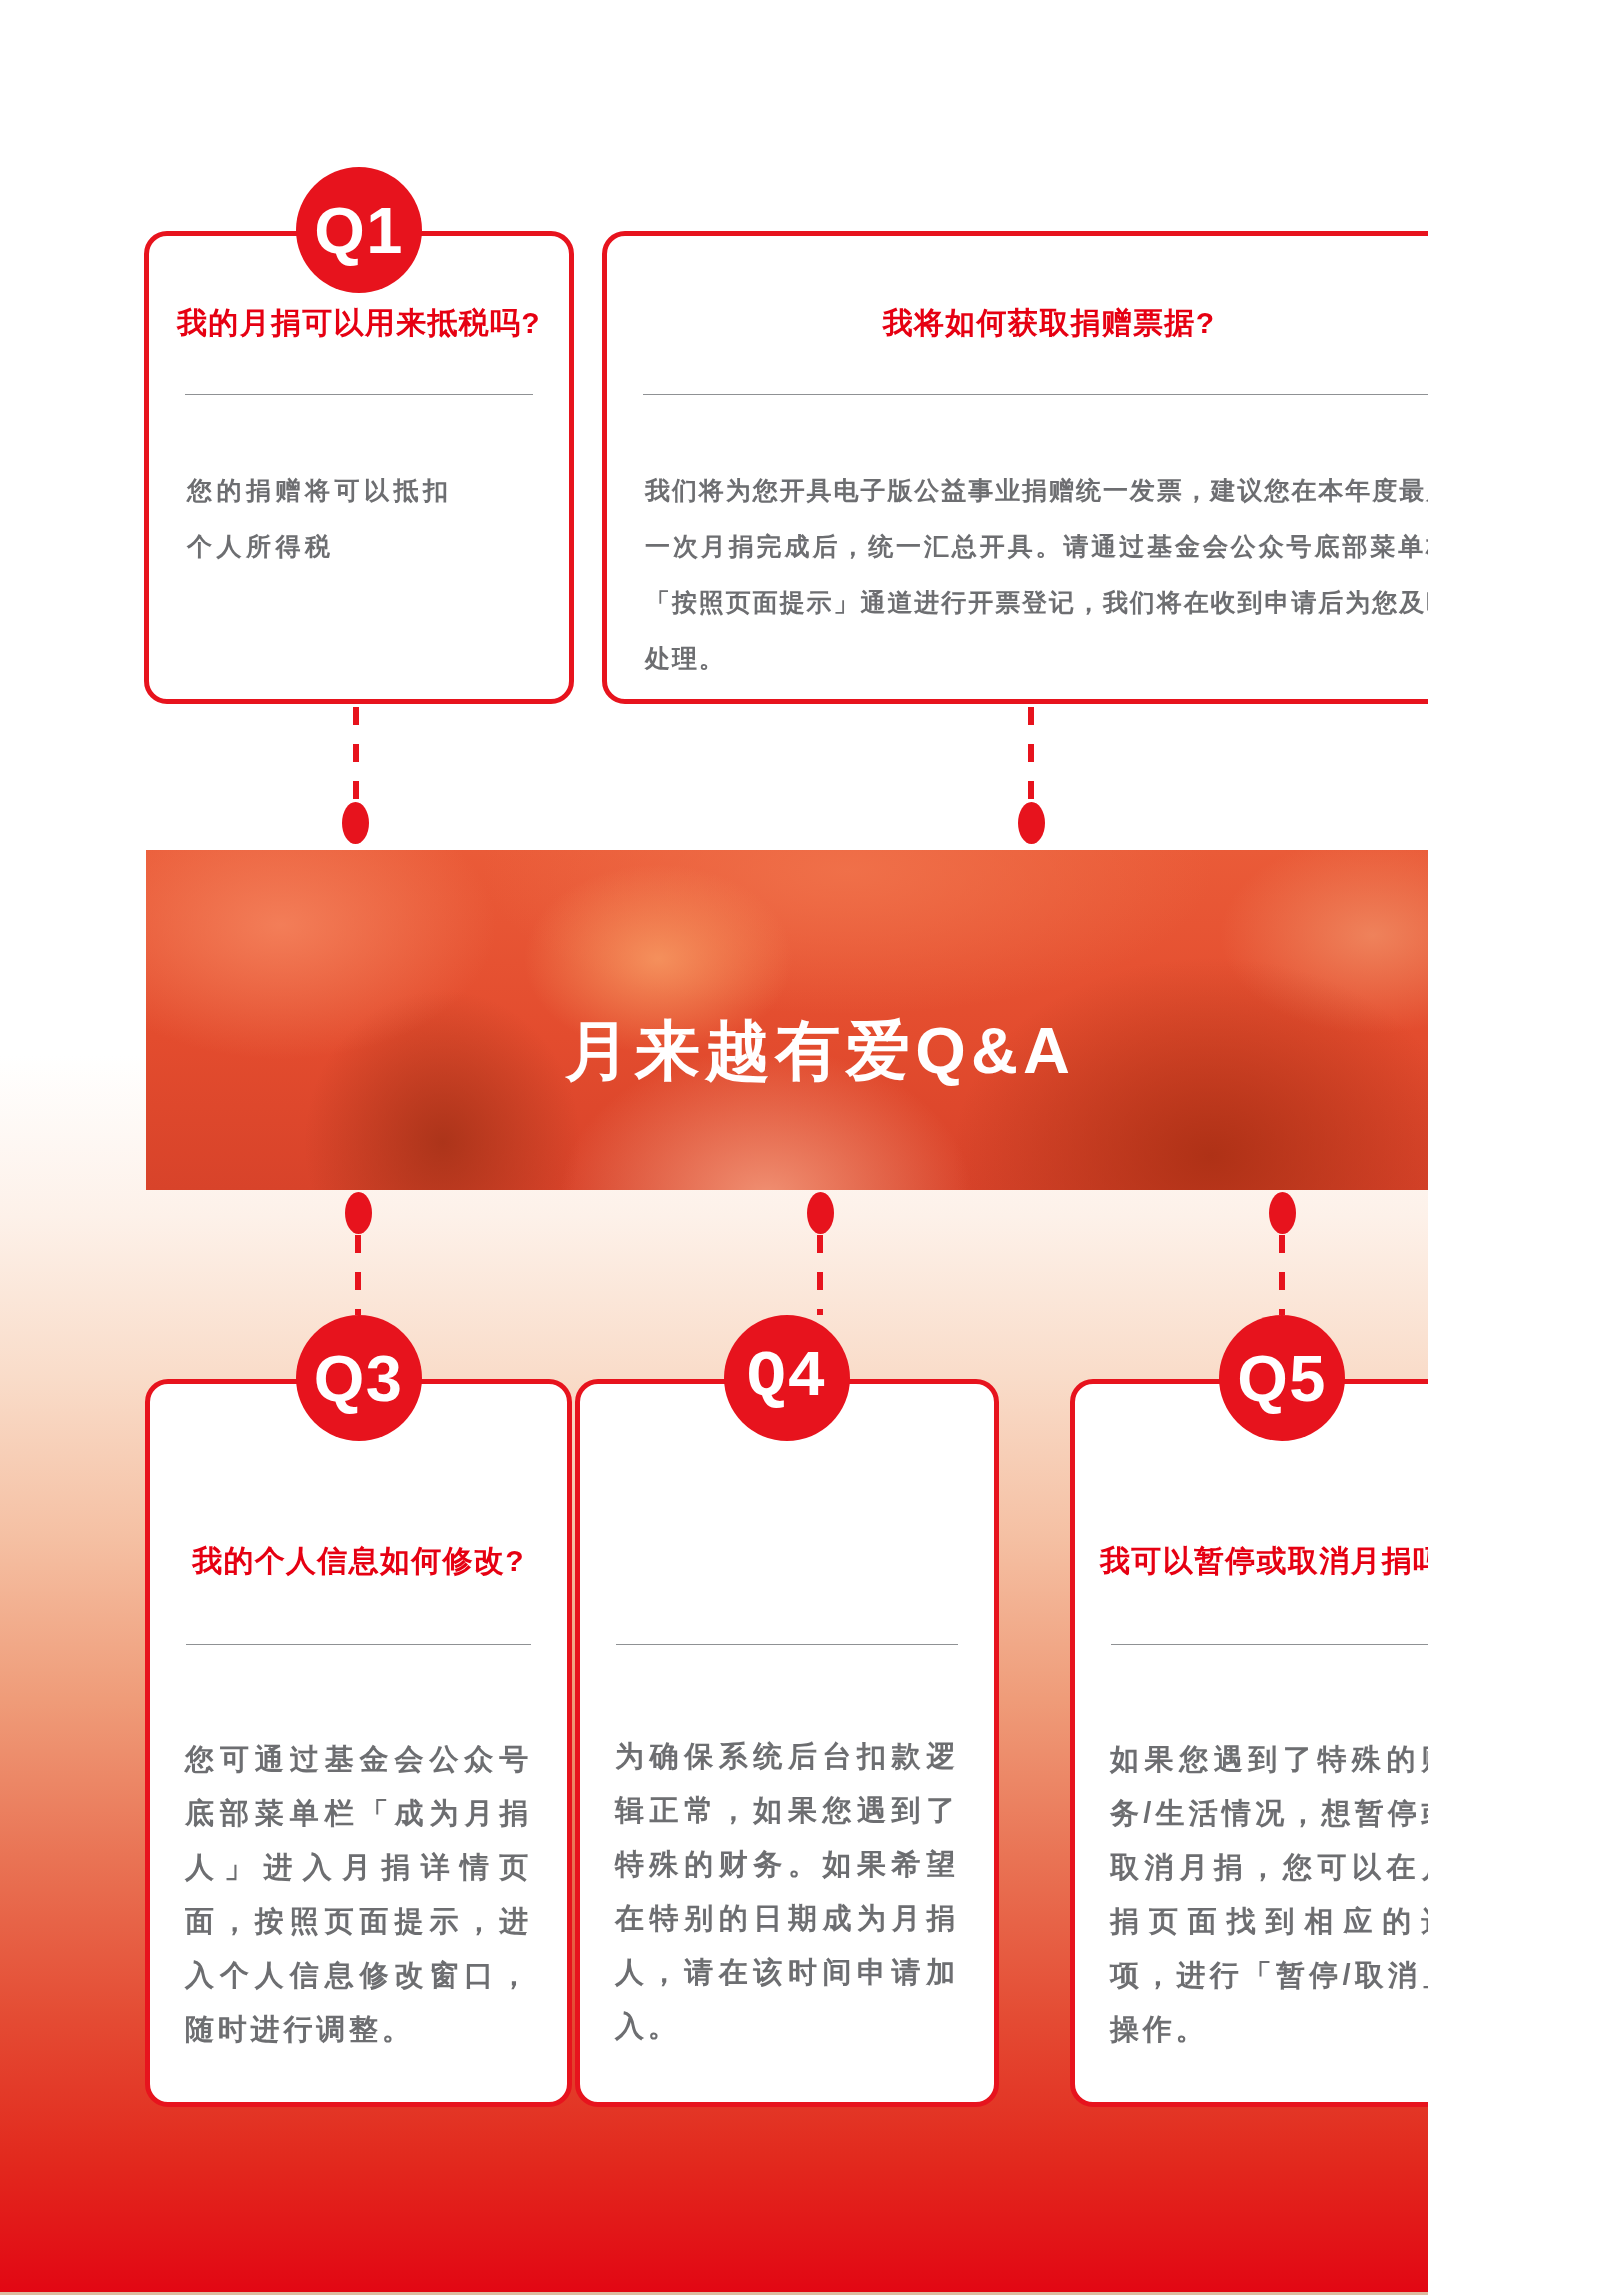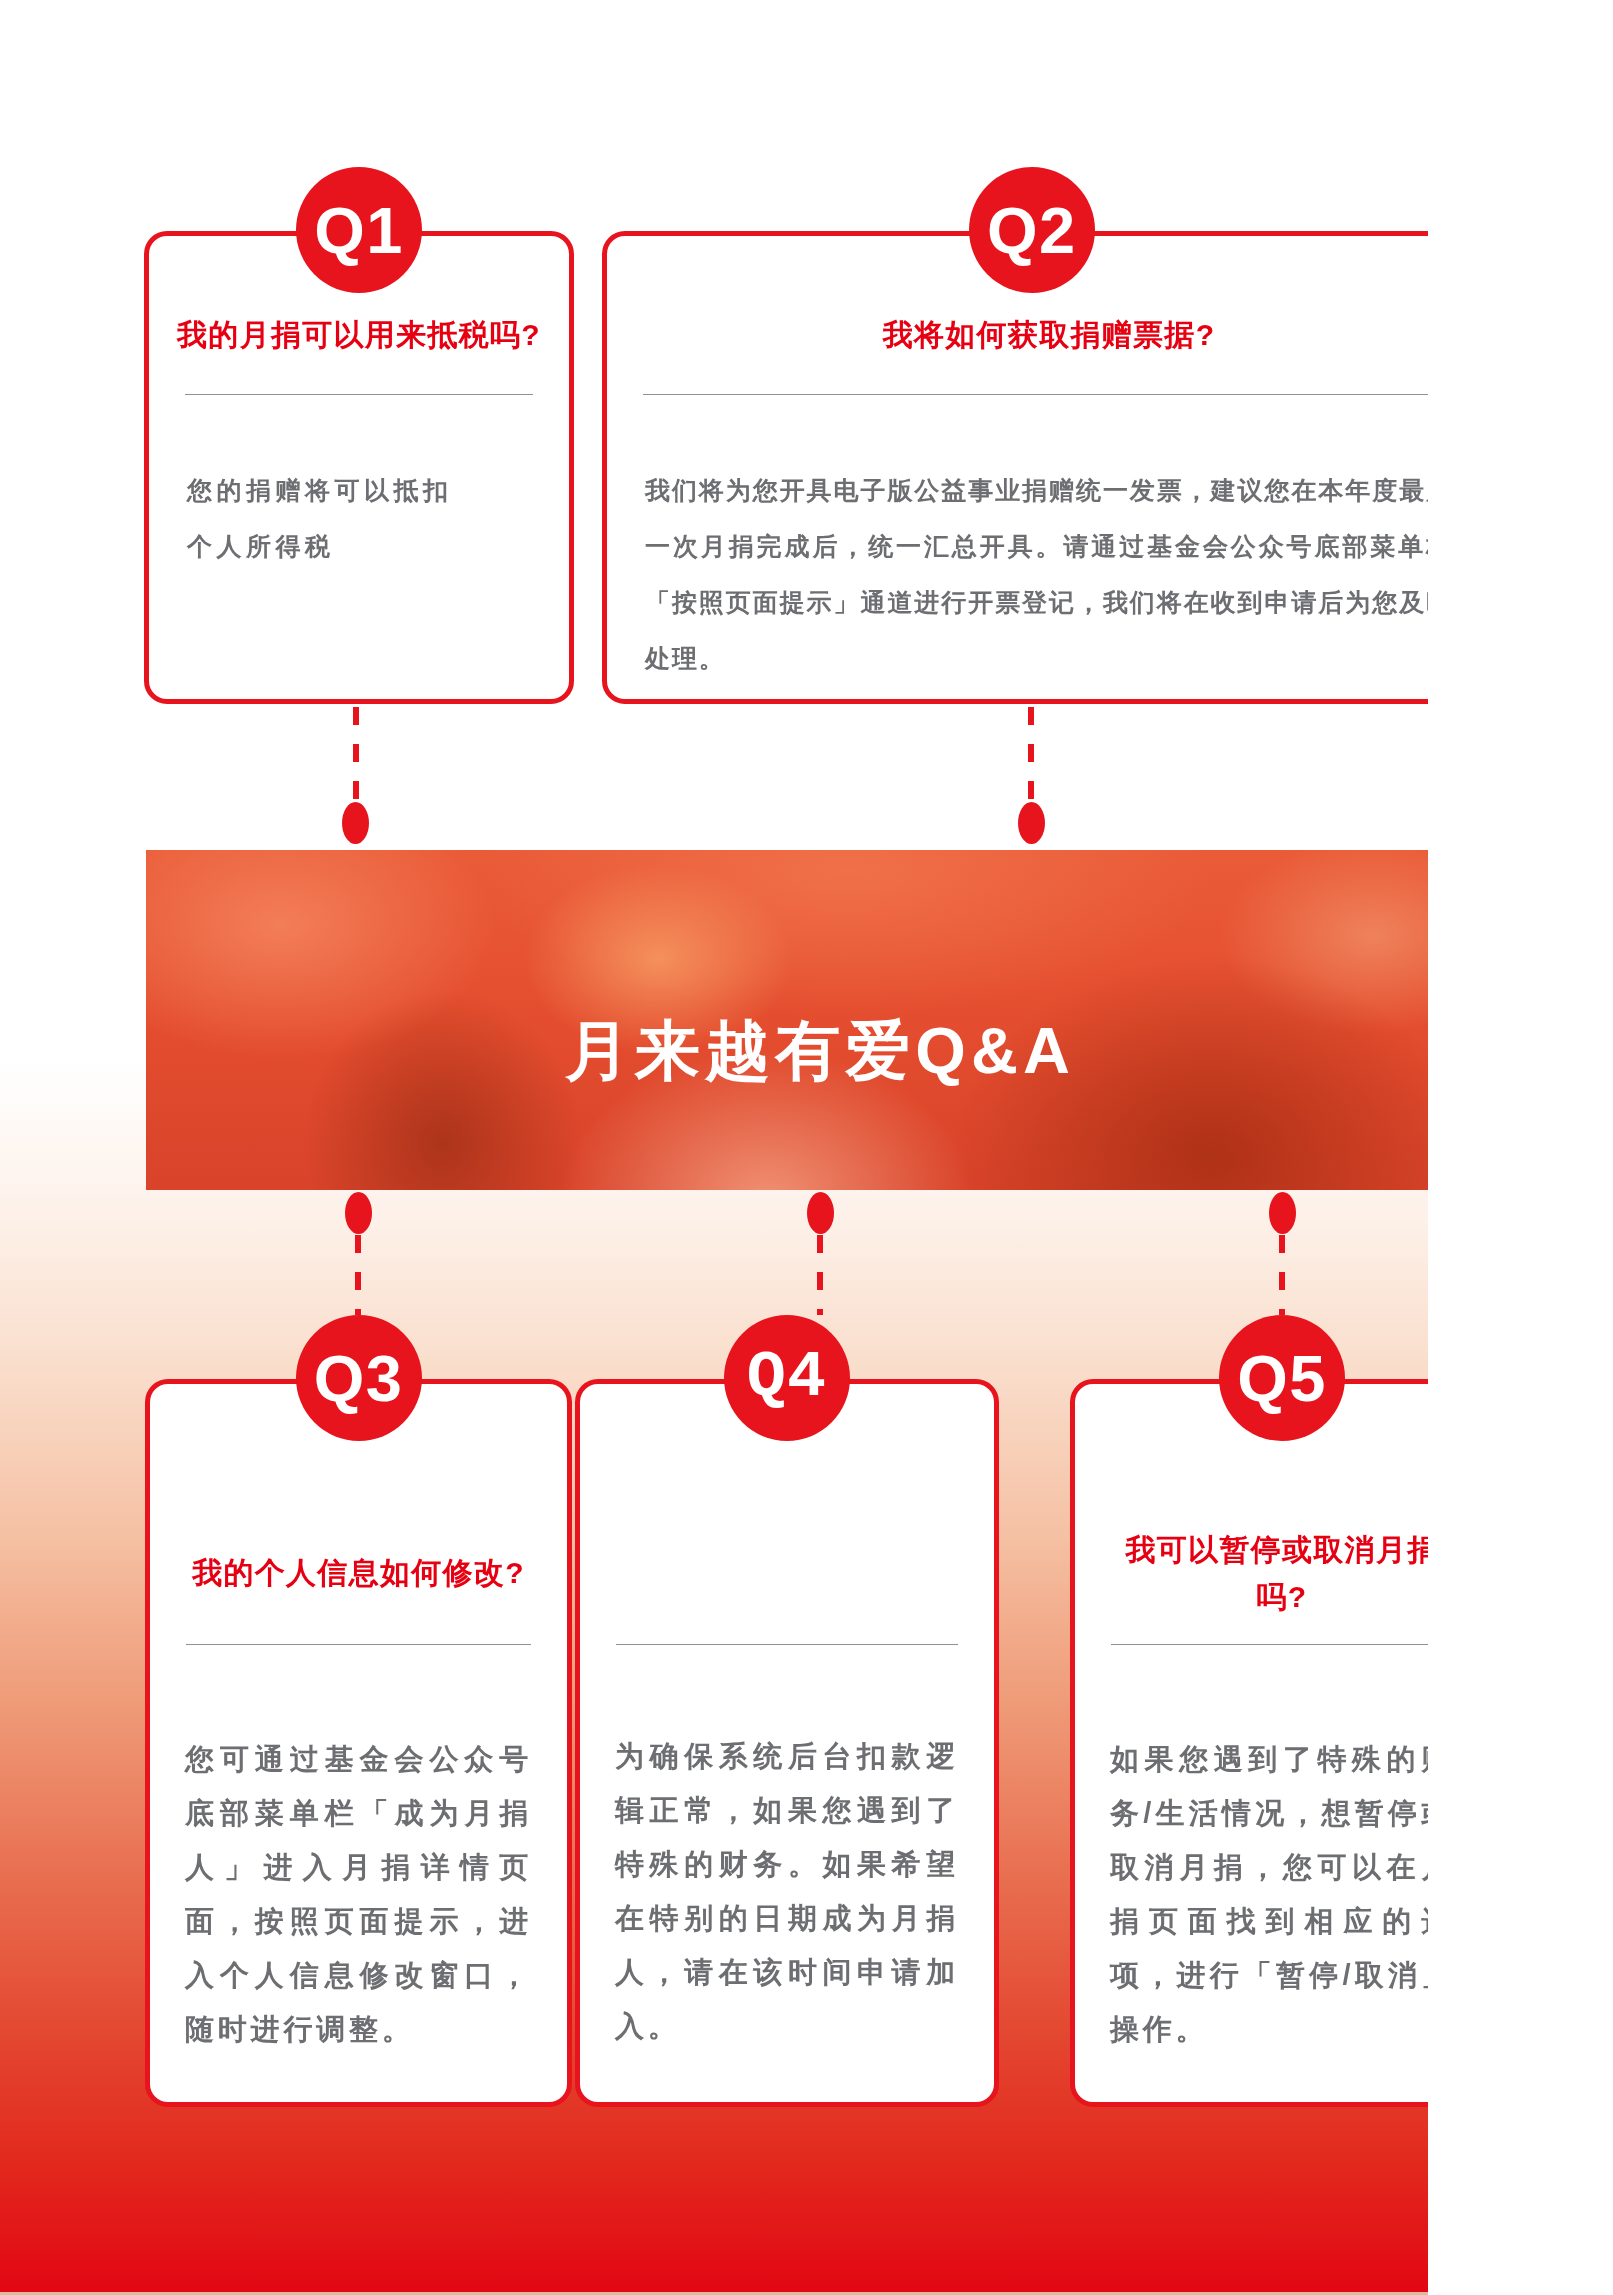--- a/index.html
+++ b/index.html
@@ -46,21 +46,21 @@
     width:126px;height:126px;border-radius:50%;
     background:var(--red);
     display:flex;align-items:center;justify-content:center;
   }
   .q2 .badge{left:calc(50% - 17.3px);}
   .badge span{
     color:#ffffff;font-weight:bold;font-size:65px;letter-spacing:1.3px;
   }
 
   .question{
-    position:absolute;left:14px;right:14px;margin:12px;
+    position:absolute;left:14px;right:14px;margin:0;
     text-align:center;color:var(--q-red);
     font-size:30px;font-weight:bold;line-height:47px;
     letter-spacing:1.3px;white-space:pre-line;
   }
   .top .question{top:63px;}
   .bottom .question{
     top:109px;height:135px;
     display:flex;align-items:center;justify-content:center;
   }
 
@@ -139,23 +139,20 @@
     <div class="badge">
       <span>Q1</span>
     </div>
     <h2 class="question">我的月捐可以用来抵税吗?</h2>
     <div class="divider"></div>
     <p class="answer">您的捐赠将可以抵扣
 个人所得税</p>
   </section>
 
   <section class="card top q2">
-    <div class="badge">
-      <span>Q2</span>
-    </div>
     <h2 class="question">我将如何获取捐赠票据?</h2>
     <div class="divider"></div>
     <p class="answer">我们将为您开具电子版公益事业捐赠统一发票，建议您在本年度最后一次月捐完成后，统一汇总开具。请通过基金会公众号底部菜单栏「按照页面提示」通道进行开票登记，我们将在收到申请后为您及时处理。</p>
   </section>
 
   <div class="connector conn-q1"></div>
   <div class="connector conn-q2"></div>
   <div class="dot dot-top-1"></div>
   <div class="dot dot-top-2"></div>
 

